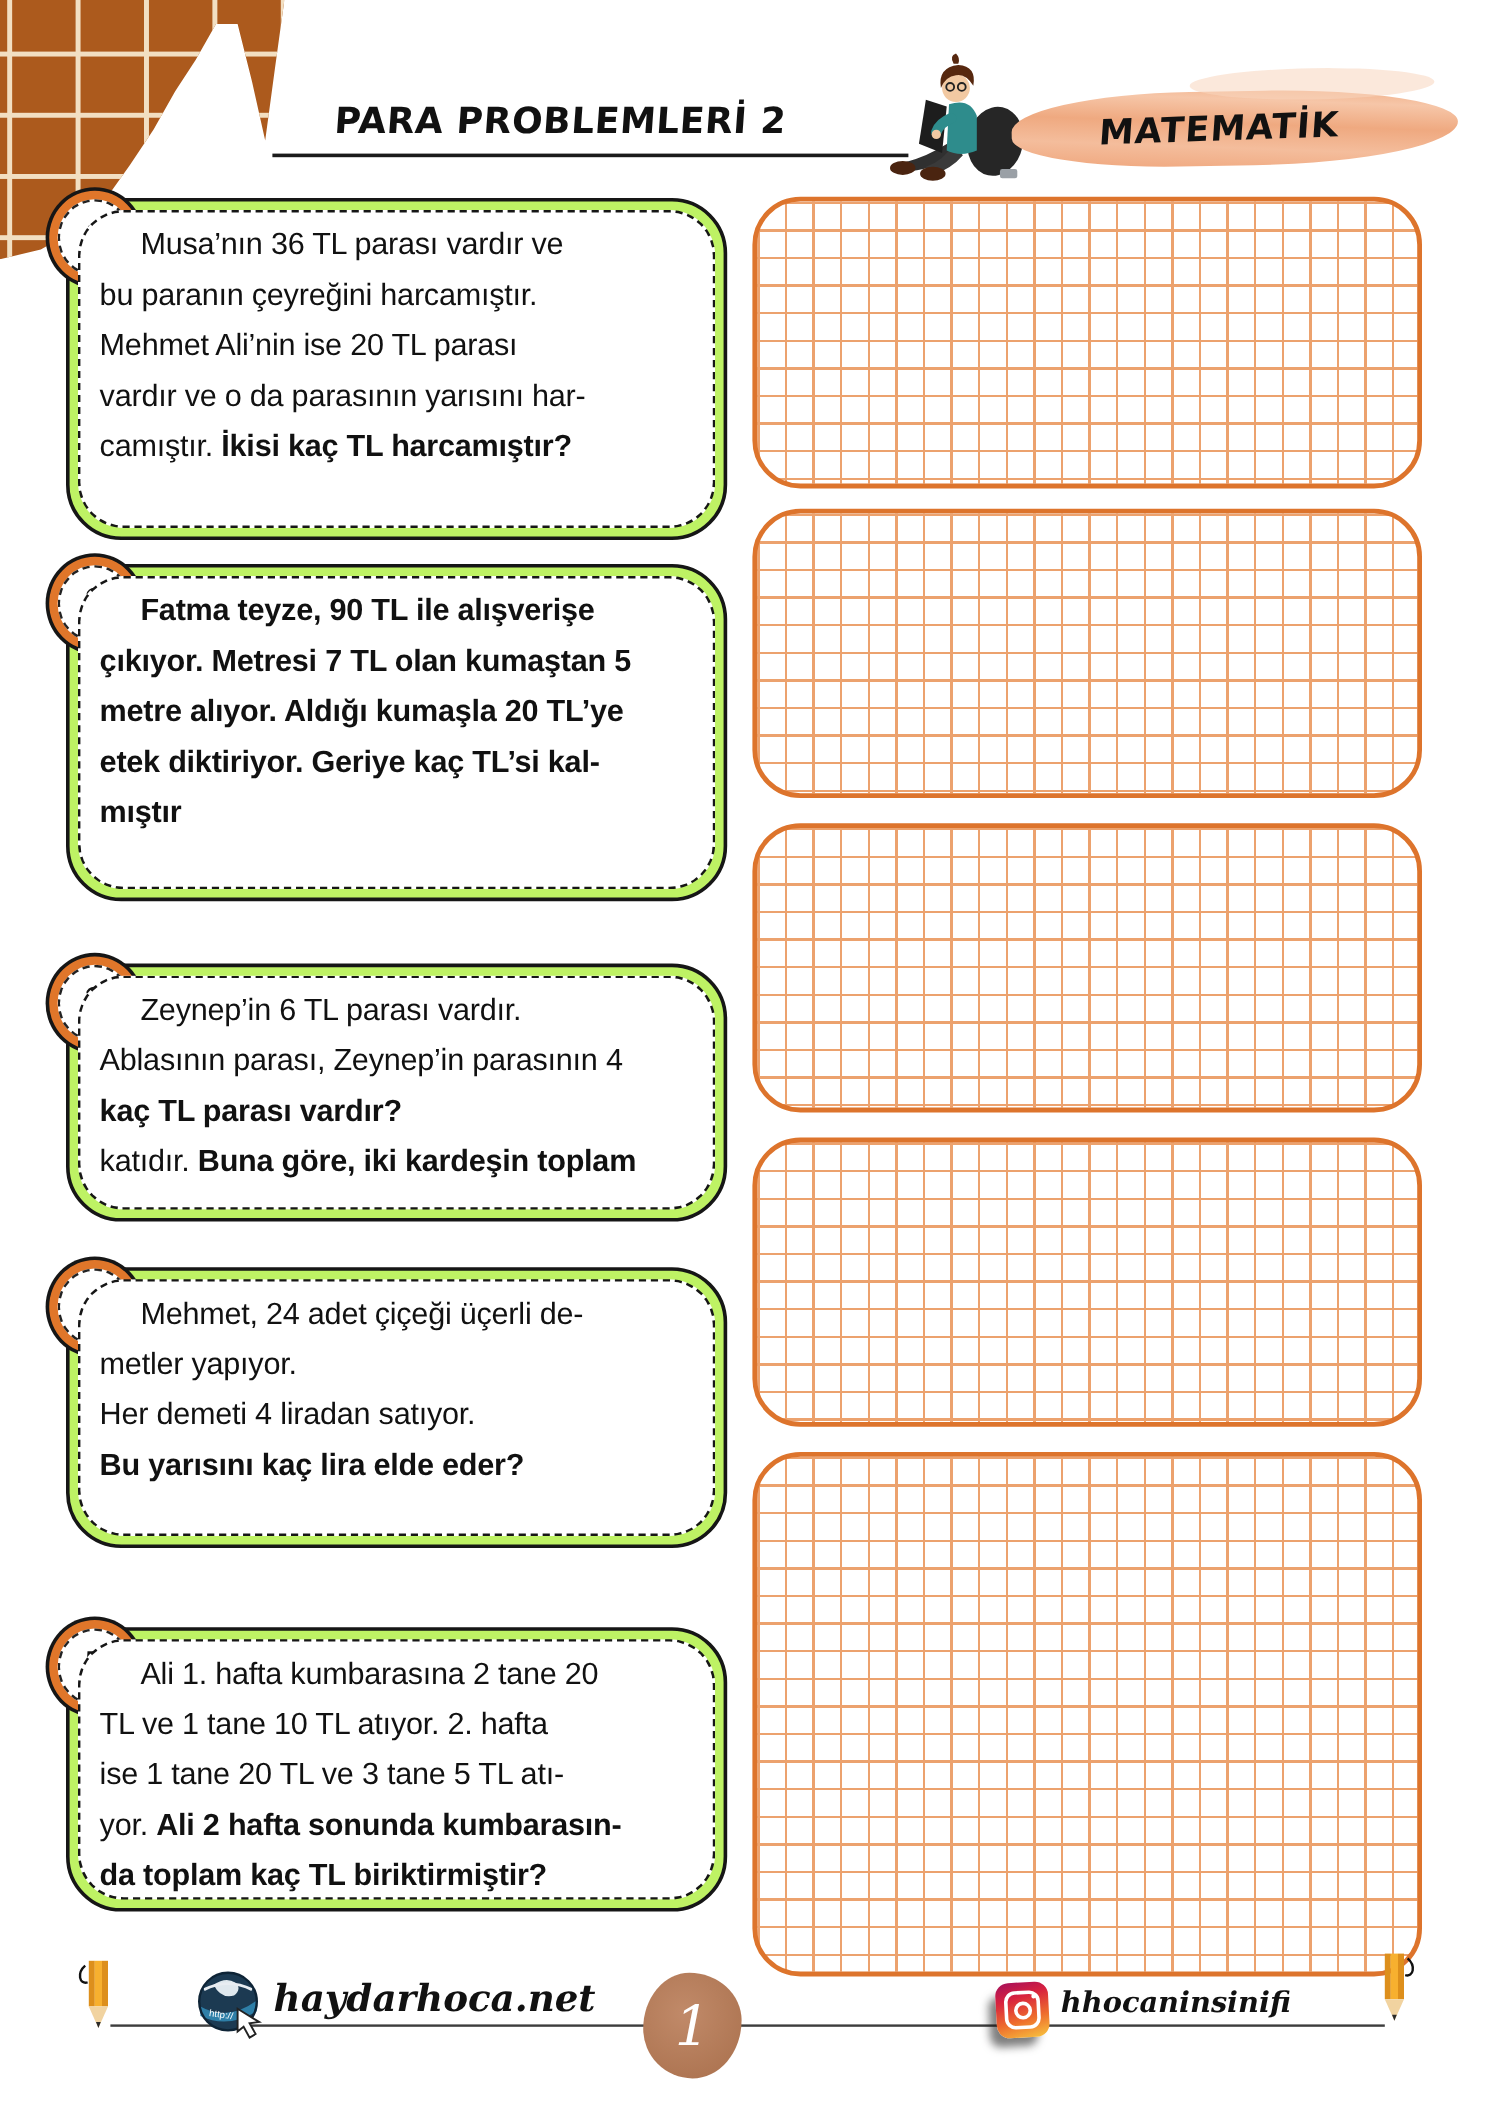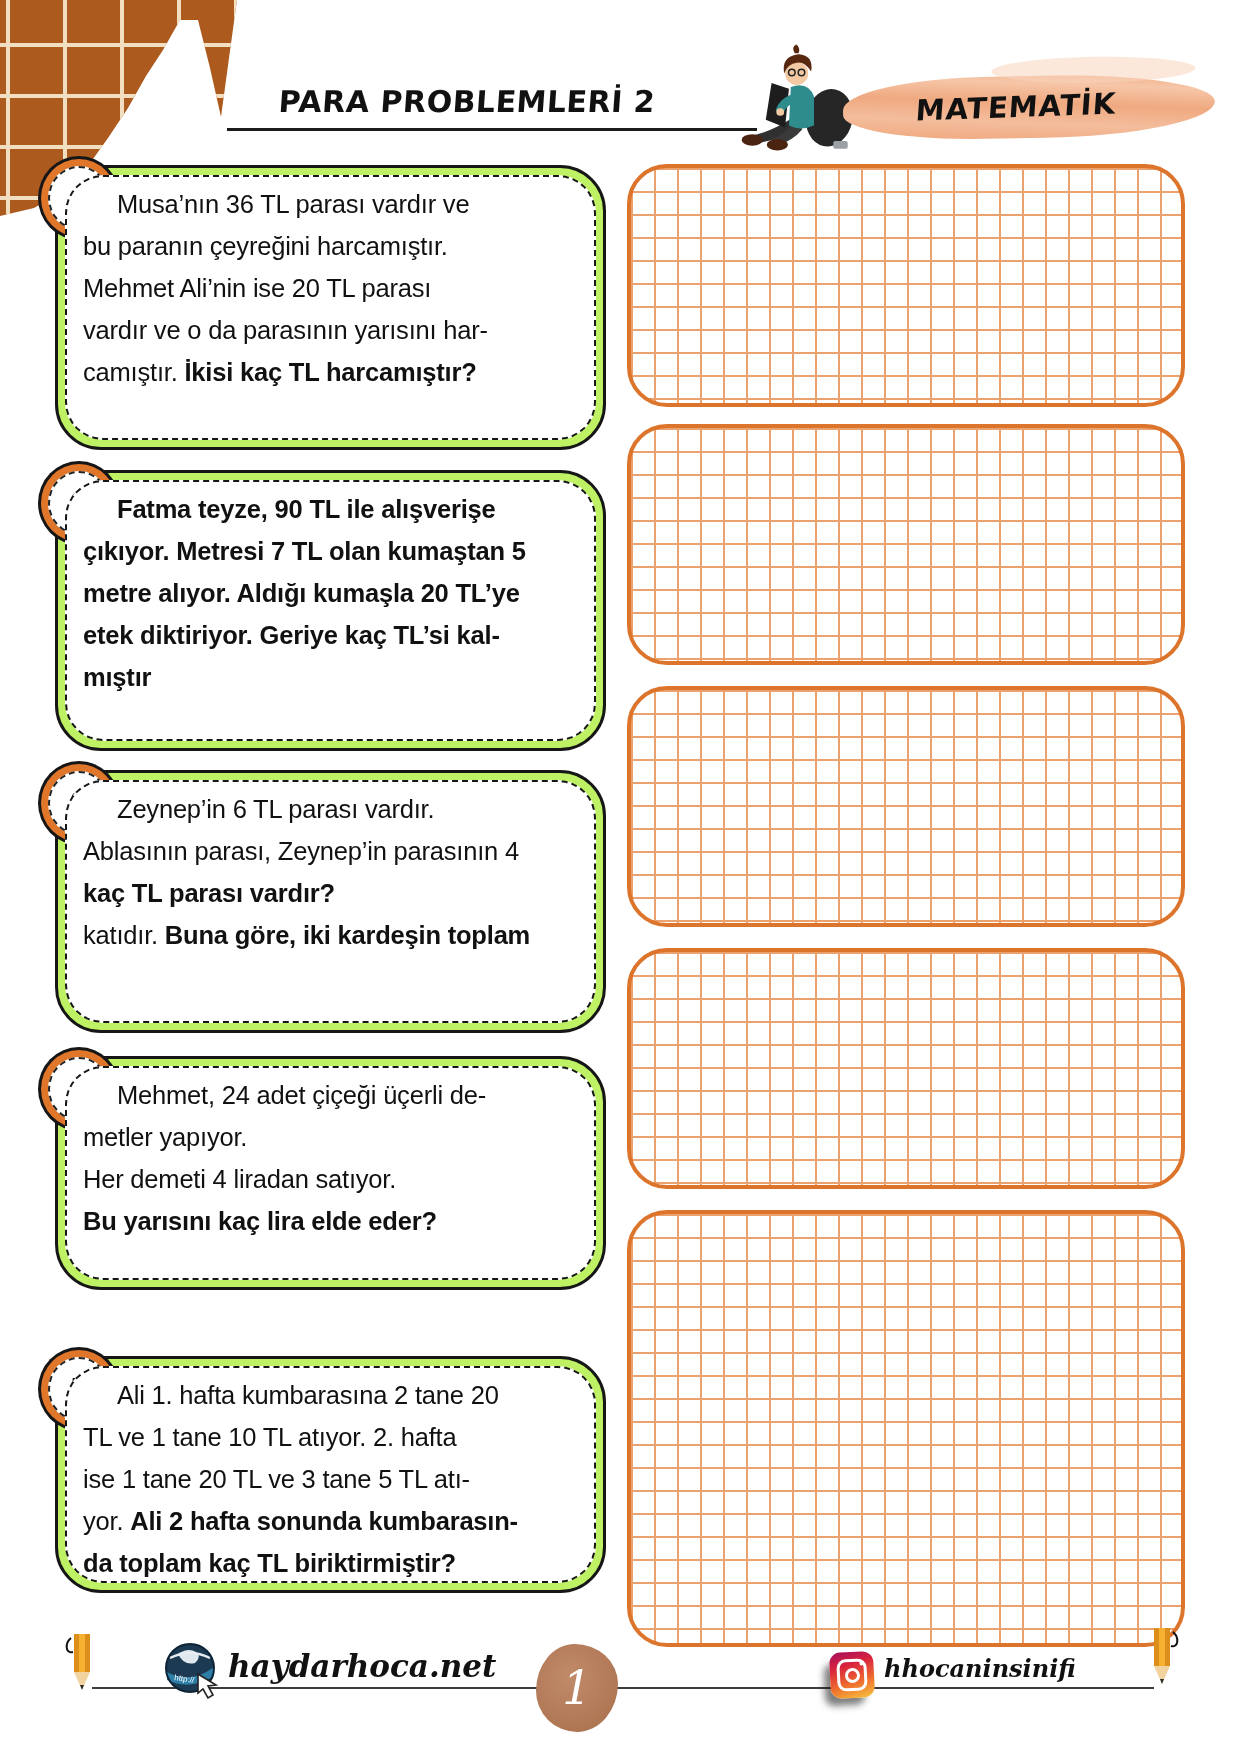--- a/index.html
+++ b/index.html
@@ -29,21 +29,21 @@
     border-radius:48% 52% 55% 45% / 60% 55% 65% 50%;transform:rotate(-1deg);}
   .brush::before{content:"";position:absolute;left:40%;top:-18px;width:55%;height:26px;
     background:#F7D6BE;opacity:.55;border-radius:50%;}
   .subject{position:absolute;left:826px;top:90px;width:380px;text-align:center;
     font-size:29px;font-weight:800;letter-spacing:1px;
     transform:skewX(-6deg) rotate(-2deg);font-family:"DejaVu Sans",sans-serif;}
 
   
   .problem-box{position:absolute;left:55px;width:551px;box-sizing:border-box;
     background:#bef264;border:3px solid #161616;border-radius:46px;}
-  .pb1{top:165px;height:285px}.pb2{top:470px;height:281px}.pb3{top:770px;height:263px}
+  .pb1{top:165px;height:285px}.pb2{top:470px;height:281px}.pb3{top:803px;height:215px}
   .pb4{top:1056px;height:234px}.pb5{top:1356px;height:237px}
   .problem-inner{position:absolute;inset:7px;background:#fff;border:2px dashed #161616;
     border-radius:38px;padding:6px 8px 0 16px;box-sizing:border-box;overflow:hidden;}
   .line{white-space:nowrap;line-height:42px;font-size:25.5px;letter-spacing:-.2px;}
   .line.first{text-indent:34px;}
   .b{font-weight:700;}
 
   .num-circle{position:absolute;left:-17px;top:-9px;width:62px;height:64px;background:#fff;
     border:7px solid #E0762A;border-radius:50%;box-shadow:0 0 0 3px #161616;}
   .num-circle::before{content:"";position:absolute;inset:0;border:2px dashed #222;border-radius:50%;}

